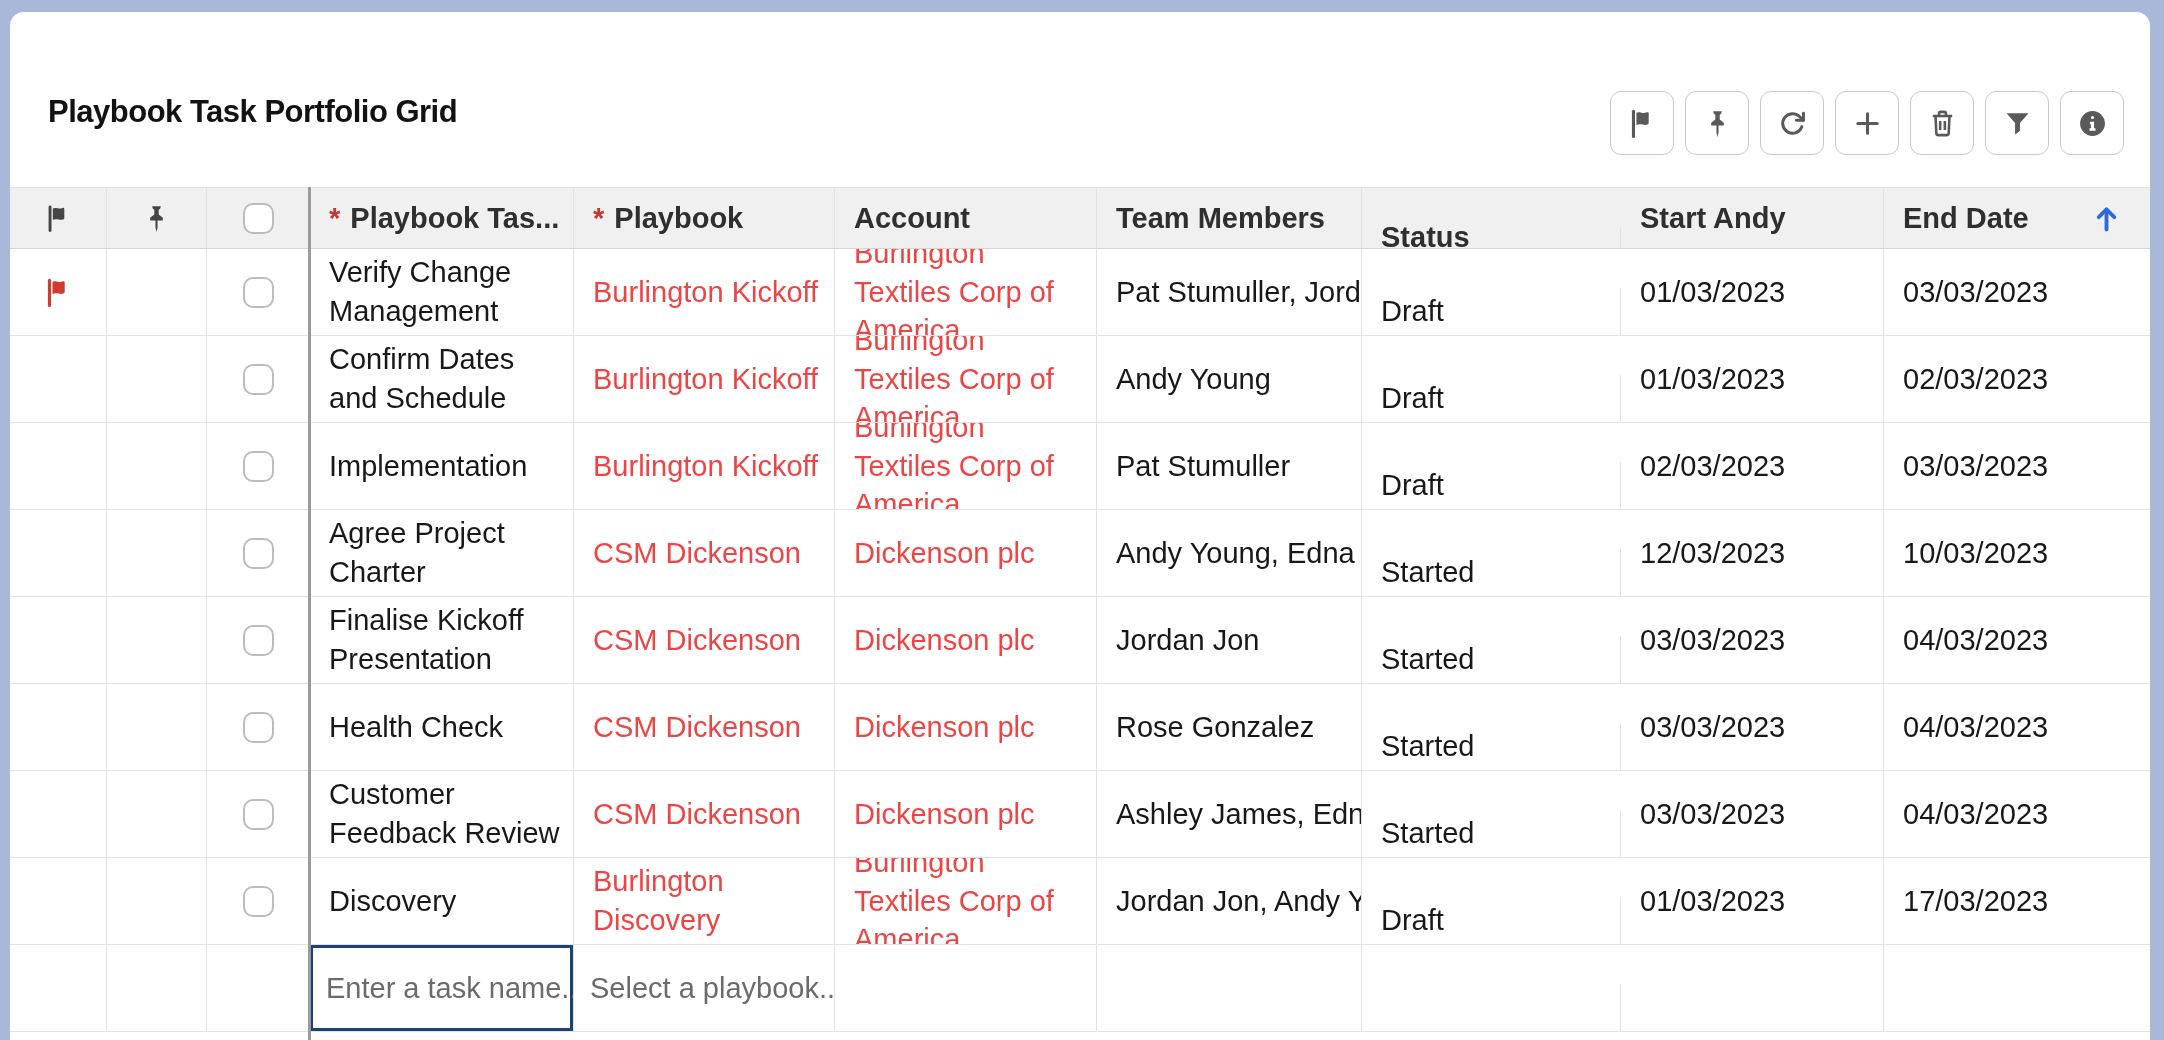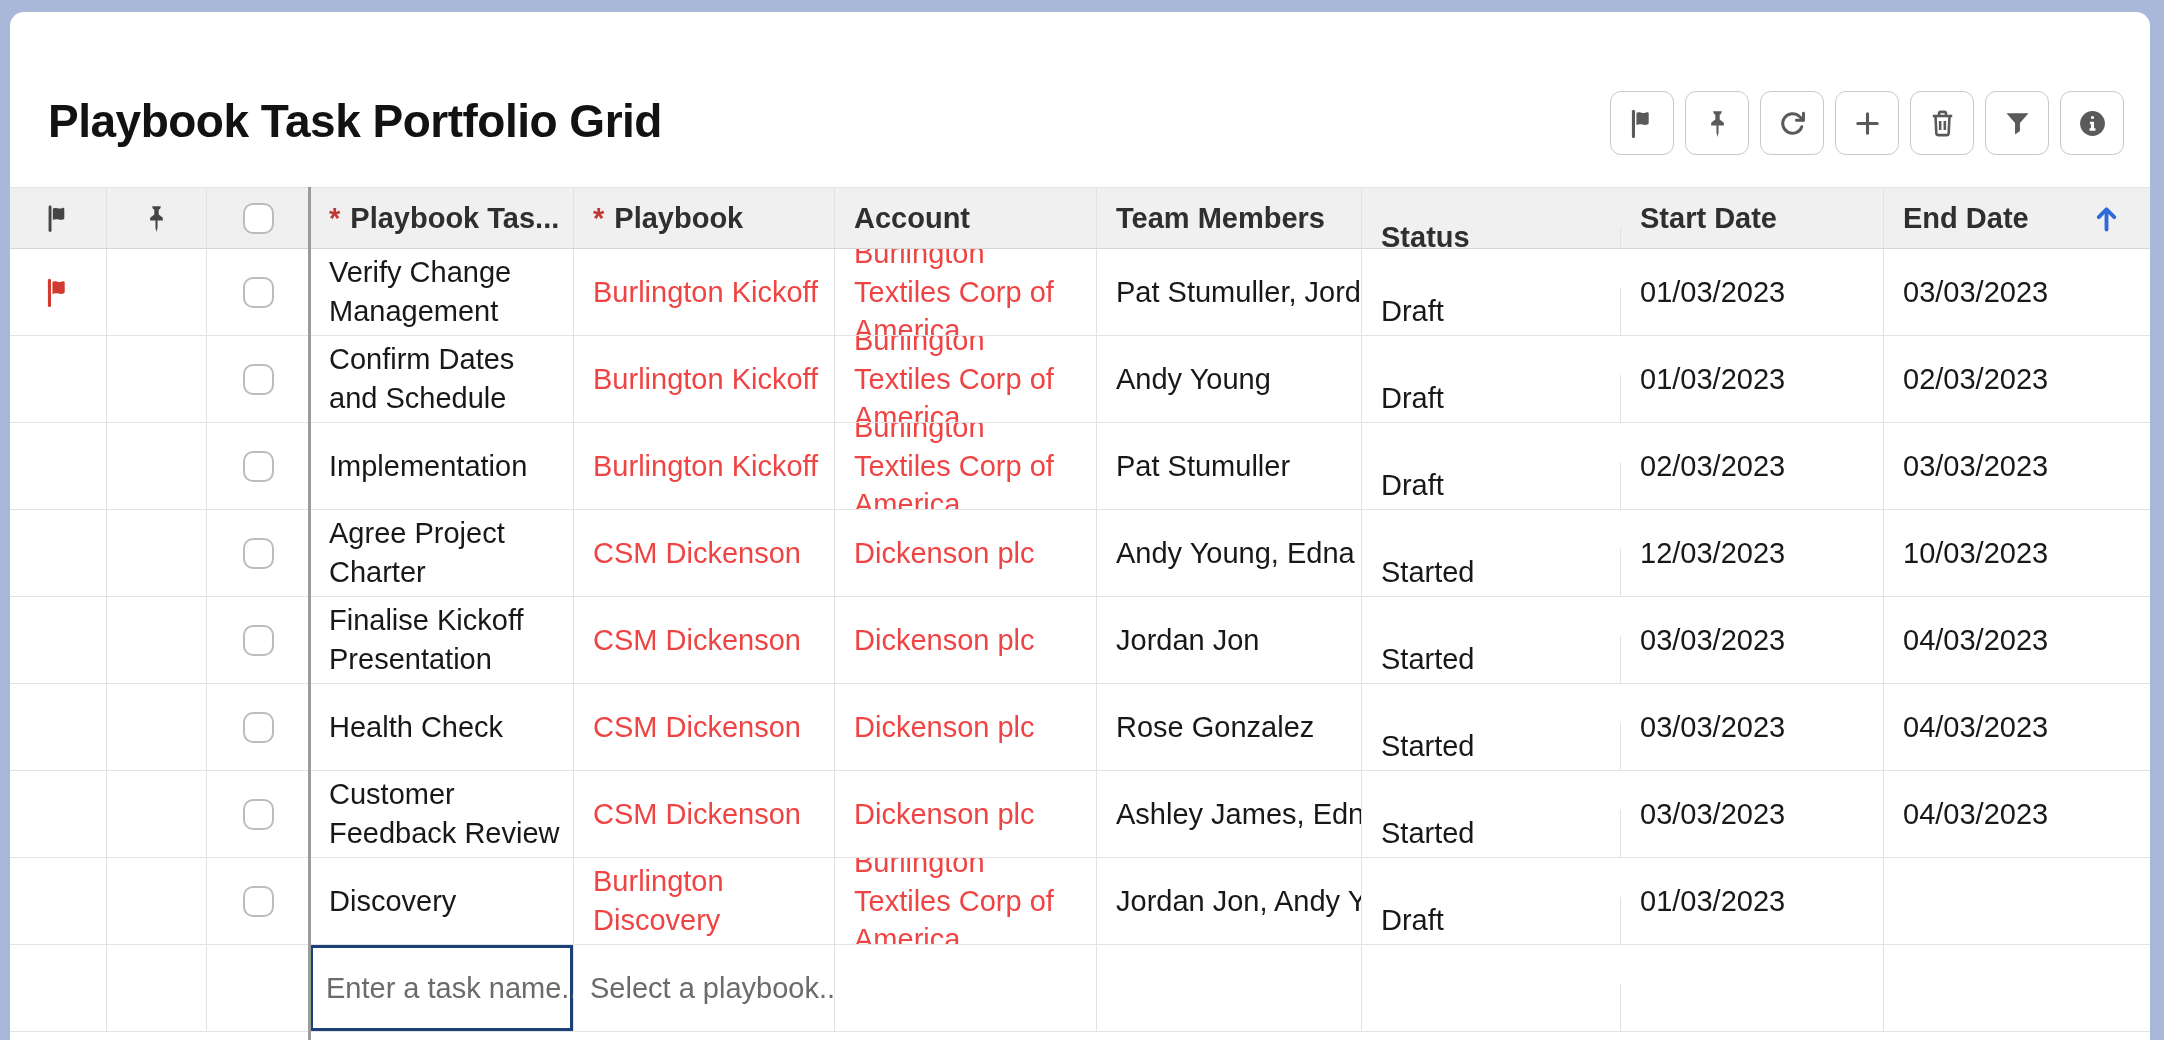--- a/index.html
+++ b/index.html
@@ -10,21 +10,21 @@
 
   .card {
     position:absolute; left:10px; top:12px; width:2140px; height:1120px;
     background:#ffffff; border-radius:14px 14px 0 0;
   }
 
   
   .card-header { position:relative; height:175px; }
   .page-title {
     position:absolute; left:38px; top:82px;
-    font-size:46px; font-weight:700; color:#121212; letter-spacing:-0.5px;
+    font-size:31px; font-weight:700; color:#121212; letter-spacing:-0.5px;
   }
   .subtitle {
     position:absolute; left:38px; top:138px;
     font-size:30px; font-weight:400; color:#1e1e1e;
   }
   .toolbar {
     position:absolute; right:26px; top:79px; display:flex; gap:11px;
   }
   .tb-btn {
     width:64px; height:64px; background:#fff; border:1.5px solid #c9c9c9;
@@ -208,21 +208,21 @@
         <div class="hcell c-account">
           <span>Account</span>
         </div>
         <div class="hcell c-team">
           <span>Team Members</span>
         </div>
         <div class="hcell c-status">
           <span>Status</span>
         </div>
         <div class="hcell c-start">
-          <span>Start Date</span>
+          <span>Start Andy</span>
         </div>
         <div class="hcell c-end">
           <span>End Date</span>
           <svg class="sort-icon" width="31" height="31" viewBox="0 0 24 24">
               <use href="#ic-sort-up"></use>
             </svg>
         </div>
       </div>
 
       <div id="rows-container">
@@ -456,20 +456,23 @@
               <a class="link t-account">Burlington Textiles Corp of America</a>
             </div>
     <div class="cell c-team nowrap">
               <span class="t-team">Jordan Jon, Andy Yo</span>
             </div>
     <div class="cell c-status nowrap">
               <span class="t-status">Draft</span>
             </div>
     <div class="cell c-start nowrap">
               <span class="t-start">01/03/2023</span>
+            </div>
+    <div class="cell c-end nowrap">
+              <span class="t-end">17/03/2023</span>
             </div>
   </div>
         </div>
 
       <div class="grid-row entry-row">
         <div class="entry-cell c-flag"></div>
         <div class="entry-cell c-pin"></div>
         <div class="entry-cell c-select"></div>
         <div class="entry-cell c-task focused">
           <input class="entry-input" type="text" placeholder="Enter a task name..." style="">

